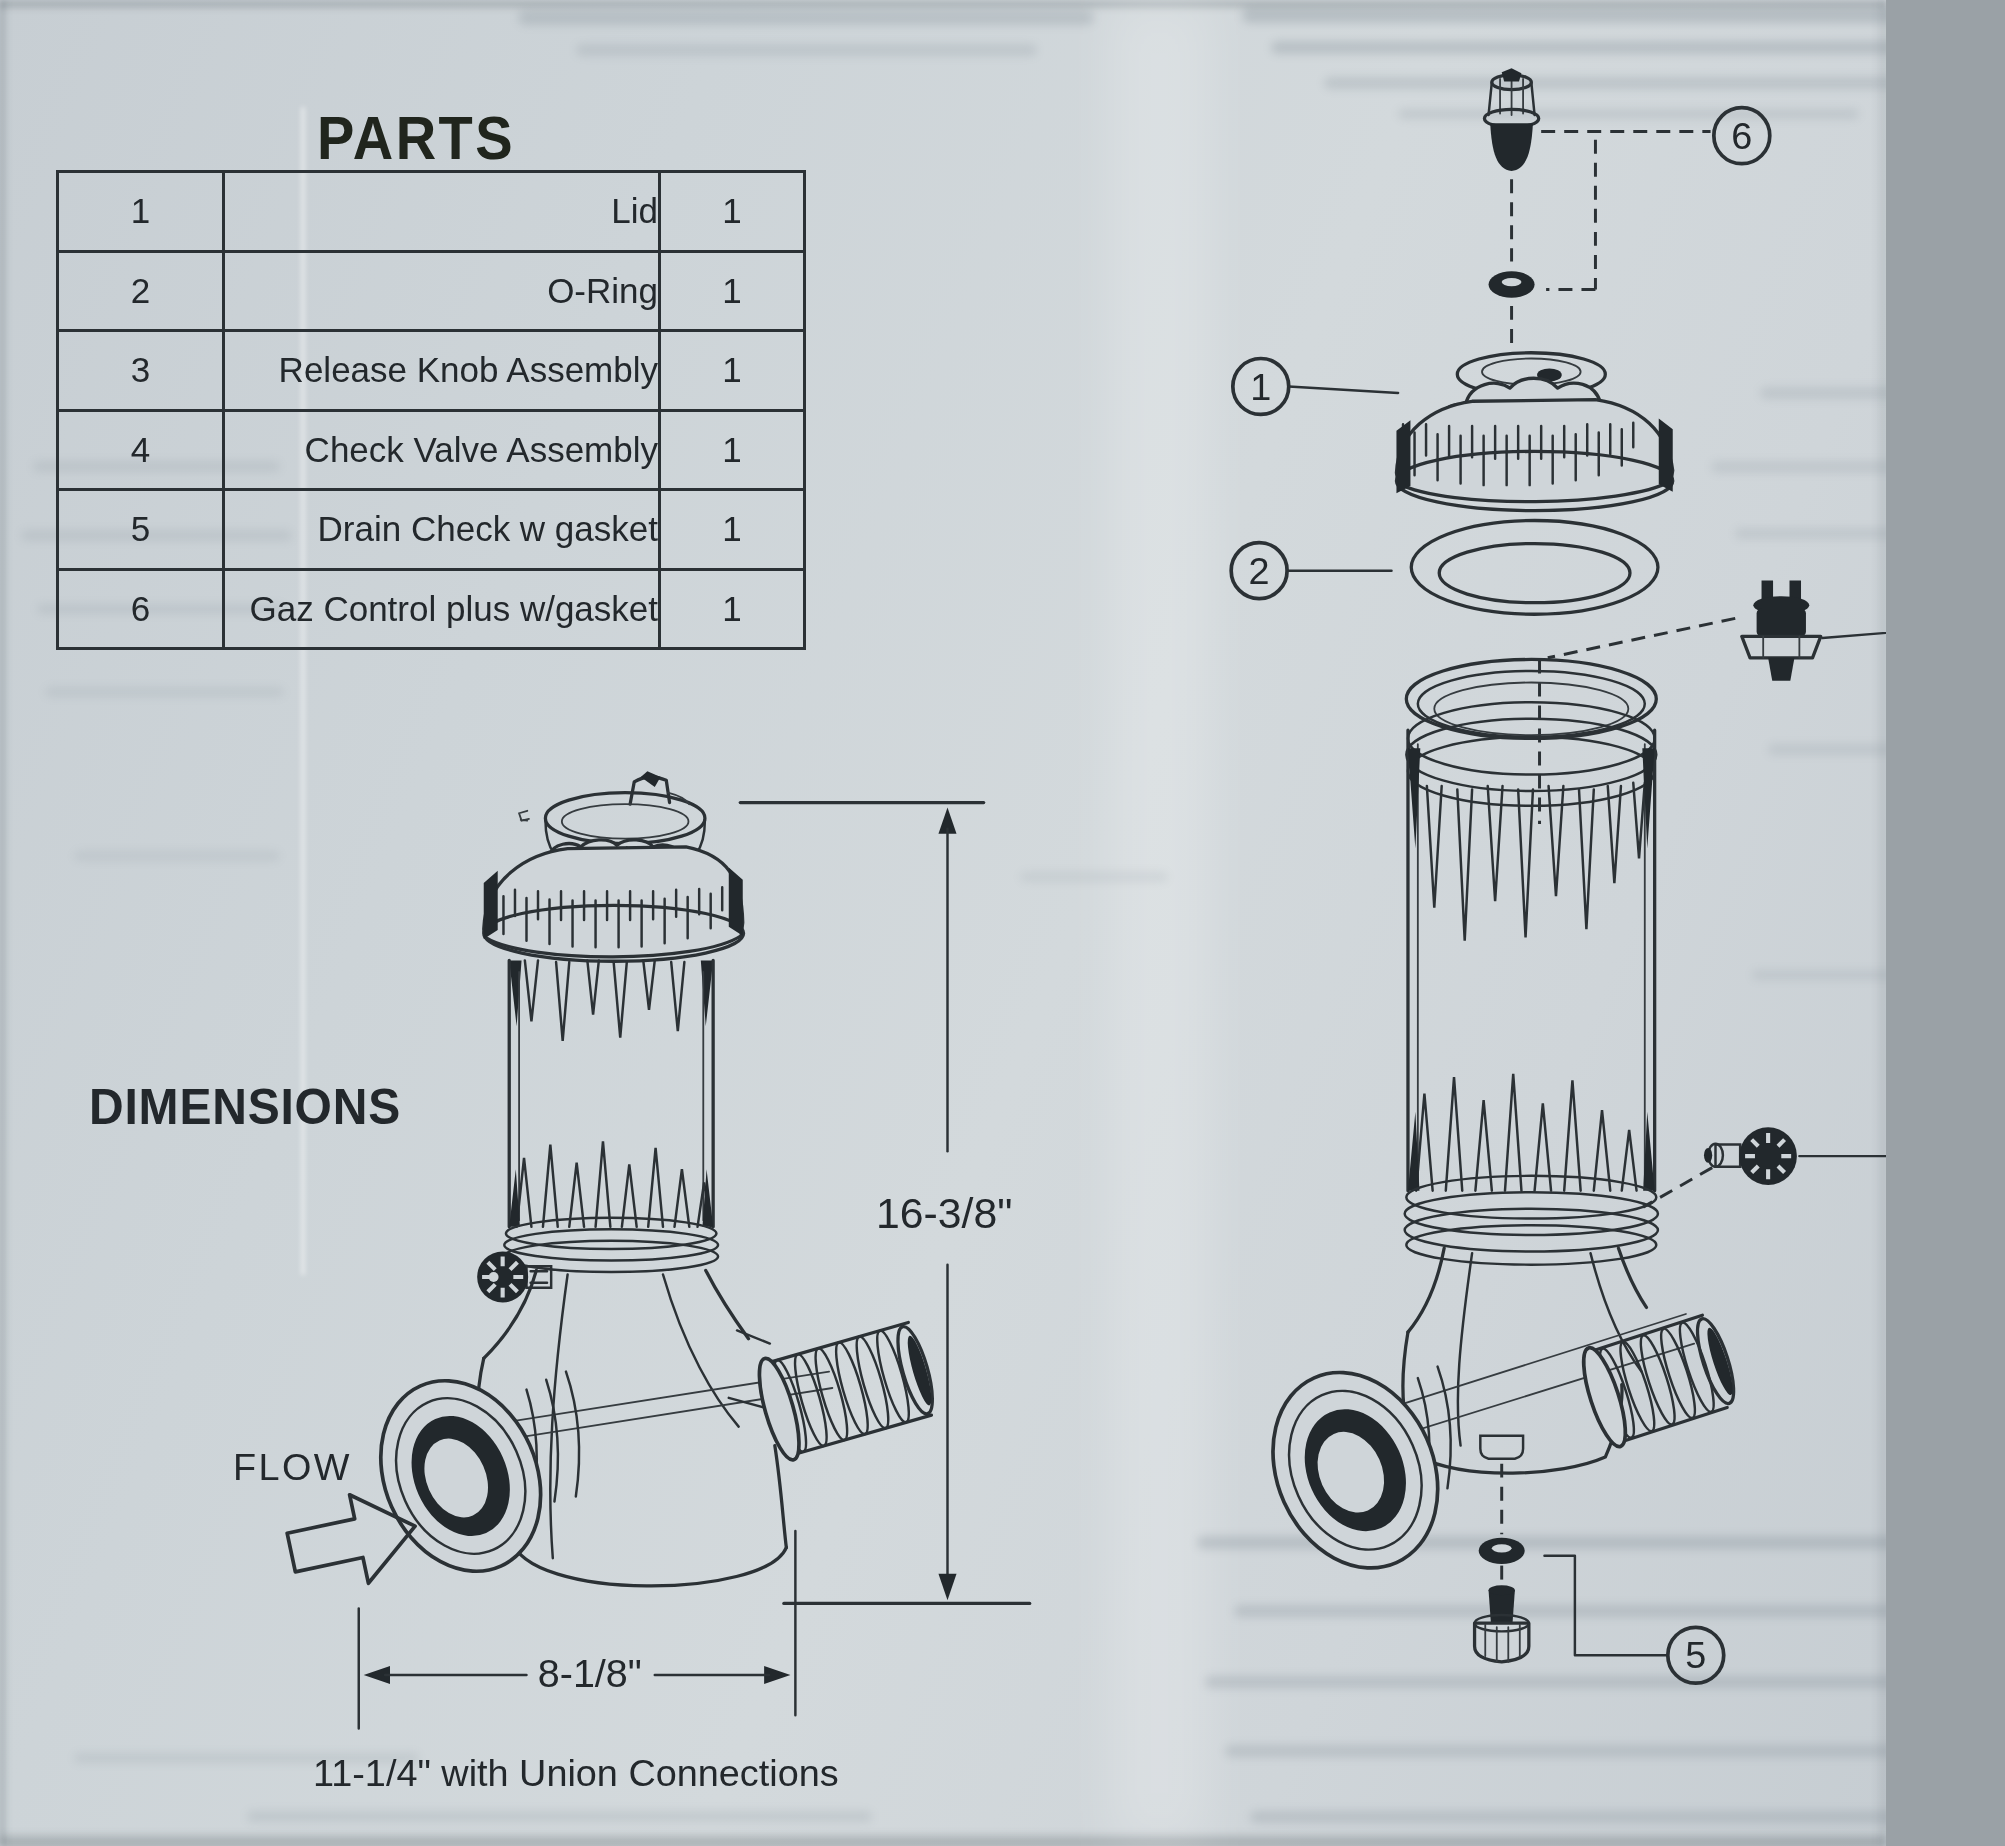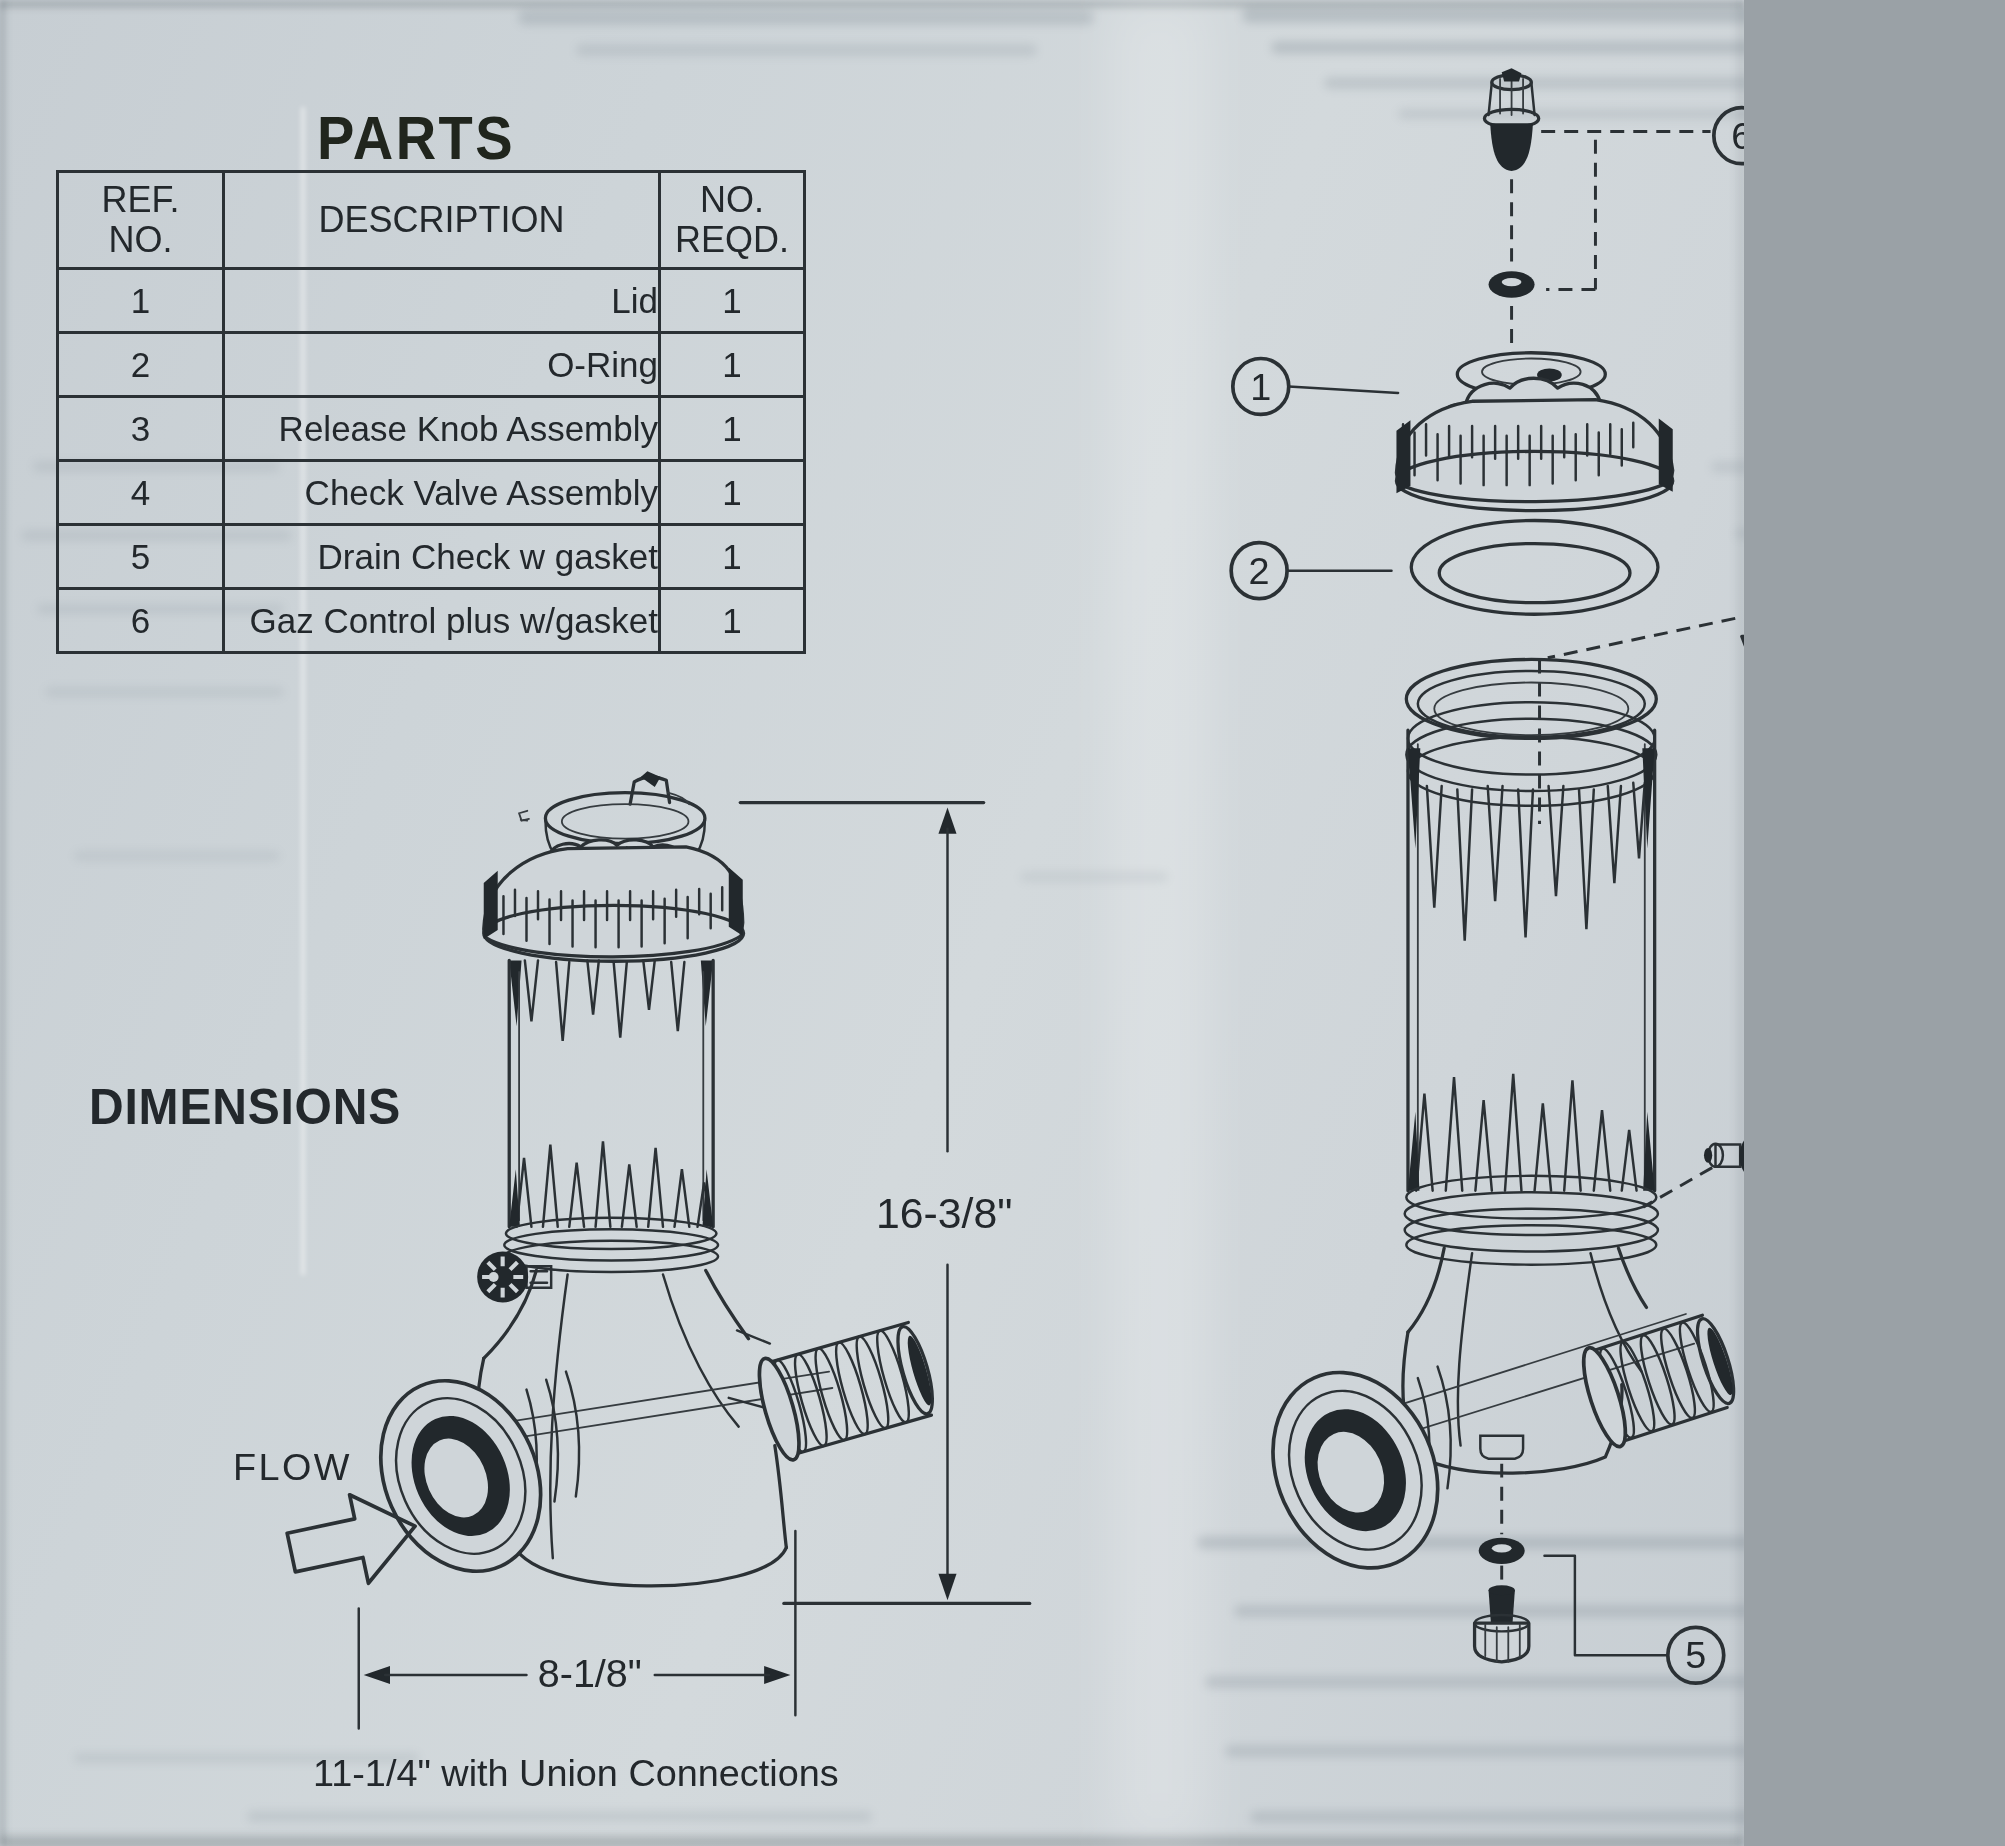--- a/index.html
+++ b/index.html
@@ -1,18 +1,18 @@
 <!DOCTYPE html>
 <html style="font-size:13px"><head>
 <meta charset="utf-8">
 <style>
   html,body{margin:0;padding:0;background:#9aa1a6;}
   .page{
     position:relative;
-    width:1744px;height:1846px;
+    width:1886px;height:1846px;
     background:linear-gradient(112deg,#c7ced3 0%,#cdd4d8 28%,#d3d9dc 55%,#cfd5d9 76%,#c6cdd2 100%);
     overflow:hidden;
     font-family:"Liberation Sans", sans-serif;
     color:#242a2e;
   }
   
   .edge-top{position:absolute;left:0;top:0;width:100%;height:8.2px;background:rgba(40,48,54,.18);filter:blur(3.3px);}
   .edge-bottom{position:absolute;left:0;bottom:-3.3px;width:100%;height:13px;background:rgba(40,48,54,.22);filter:blur(4.1px);}
   .edge-left{position:absolute;left:-2.5px;top:0;width:8.2px;height:100%;background:rgba(40,48,54,.16);filter:blur(3.3px);}
   .edge-right{position:absolute;right:-3.3px;top:0;width:10px;height:100%;background:rgba(40,48,54,.10);filter:blur(4.1px);}
@@ -101,31 +101,20 @@
 
   <div class="title">PARTS</div>
 
   <table class="parts">
     <colgroup>
         <col class="w-ref">
         <col class="w-desc">
         <col class="w-qty">
       </colgroup>
     <tbody>
-        <tr class="hdr">
-      <th>
-        <div>REF.</div>
-        <div>NO.</div>
-      </th>
-      <th>DESCRIPTION</th>
-      <th>
-        <div>NO.</div>
-        <div>REQD.</div>
-      </th>
-    </tr>
     <tr class="row">
       <td class="c-ref">1</td>
       <td class="c-desc">Lid</td>
       <td class="c-qty">1</td>
     </tr>
     <tr class="row">
       <td class="c-ref">2</td>
       <td class="c-desc">O-Ring</td>
       <td class="c-qty">1</td>
     </tr>

